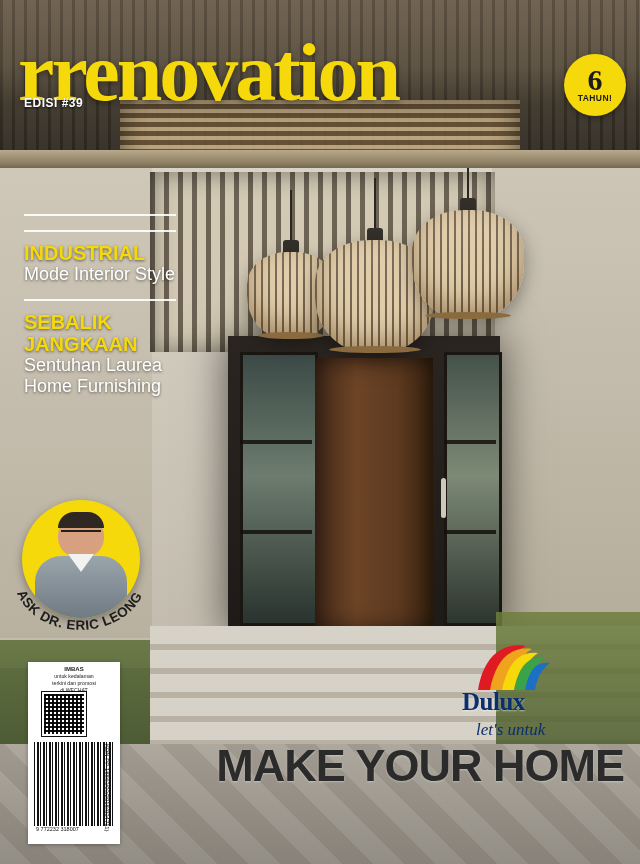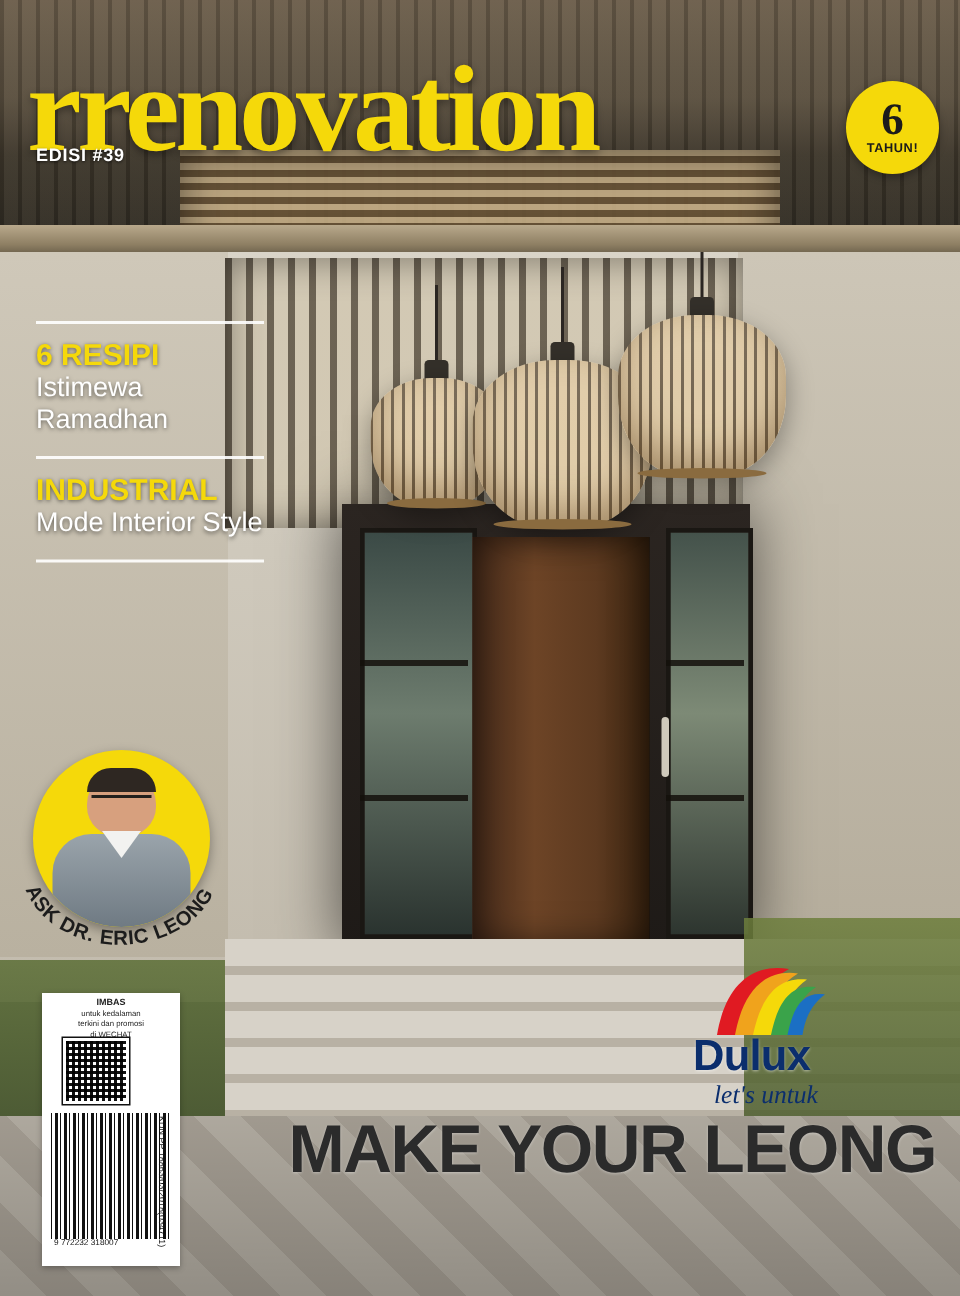--- a/index.html
+++ b/index.html
@@ -325,22 +325,22 @@
   
   .dulux {
     position: absolute; right: 18px; top: 640px;
     width: 160px; height: 92px;
   }
   .dulux-swoosh {
     position: absolute; left: 12px; top: 0; width: 80px; height: 54px;
   }
   .dulux-word {
     position: absolute; left: 0; top: 48px; width: 160px;
-    font-size: 29px; font-weight: bold; color: #0b2e6d;
-    font-family: Liberation Sans, sans-serif;
+    font-size: 25px; font-weight: bold; color: #0b2e6d;
+    font-family: Liberation Serif, serif;
     letter-spacing: -.5px;
     text-shadow: 0 1px 2px rgba(255,255,255,.5);
   }
   .dulux-tag {
     position: absolute; left: 14px; top: 80px;
     font-size: 17px; color: #0b2e6d;
     font-family: "Liberation Serif", serif; font-style: italic;
   }
 
   
@@ -413,33 +413,34 @@
   <div class="edisi">EDISI #39</div>
 
   <div class="anniv">
     <div class="num">6</div>
     <div class="txt">TAHUN!</div>
   </div>
 
   <div class="lines">
 
     <div class="rule"></div>
-    <div>
-      <div class="cl-head">6 RESIPI</div>
-      <div class="cl-sub">Istimewa</div>
-      <div class="cl-sub">Ramadhan</div>
-    </div>
 
     <div class="rule"></div>
     <div>
       <div class="cl-head">INDUSTRIAL</div>
       <div class="cl-sub">Mode Interior Style</div>
     </div>
 
     <div class="rule"></div>
+    <div>
+      <div class="cl-head">SEBALIK</div>
+      <div class="cl-head">JANGKAAN</div>
+      <div class="cl-sub">Sentuhan Laurea</div>
+      <div class="cl-sub">Home Furnishing</div>
+    </div>
   </div>
 
   <div class="eric">
     <div class="person"></div>
     <div class="hair"></div>
     <div class="glasses"></div>
     <div class="shirt"></div>
     <div class="collar"></div>
   </div>
   <div class="eric-label">
@@ -469,16 +470,16 @@
       <path d="M16 50 C 22 18, 38 6, 58 9 C 46 16, 38 28, 34 50 Z" fill="#f0a31c"></path>
       <path d="M28 50 C 34 22, 46 11, 64 13 C 54 20, 47 31, 43 50 Z" fill="#f5d90a"></path>
       <path d="M40 50 C 45 26, 54 16, 70 18 C 61 24, 55 34, 52 50 Z" fill="#3aa34a"></path>
       <path d="M51 50 C 55 30, 62 21, 76 23 C 68 29, 63 37, 61 50 Z" fill="#1b6fc4"></path>
     </svg>
     <div class="dulux-word">Dulux</div>
     <div class="dulux-tag">let's untuk</div>
   </div>
 
   <div class="bigline">
-    <div>MAKE YOUR LEONG</div>
+    <div>MAKE YOUR HOME</div>
   </div>
 
 </div>
 
 </body></html>

